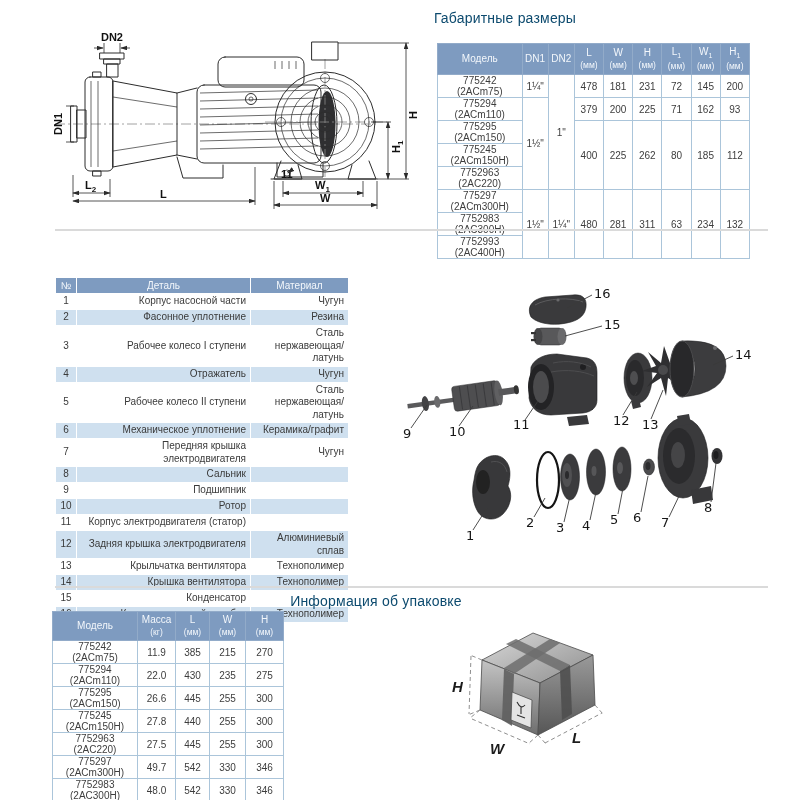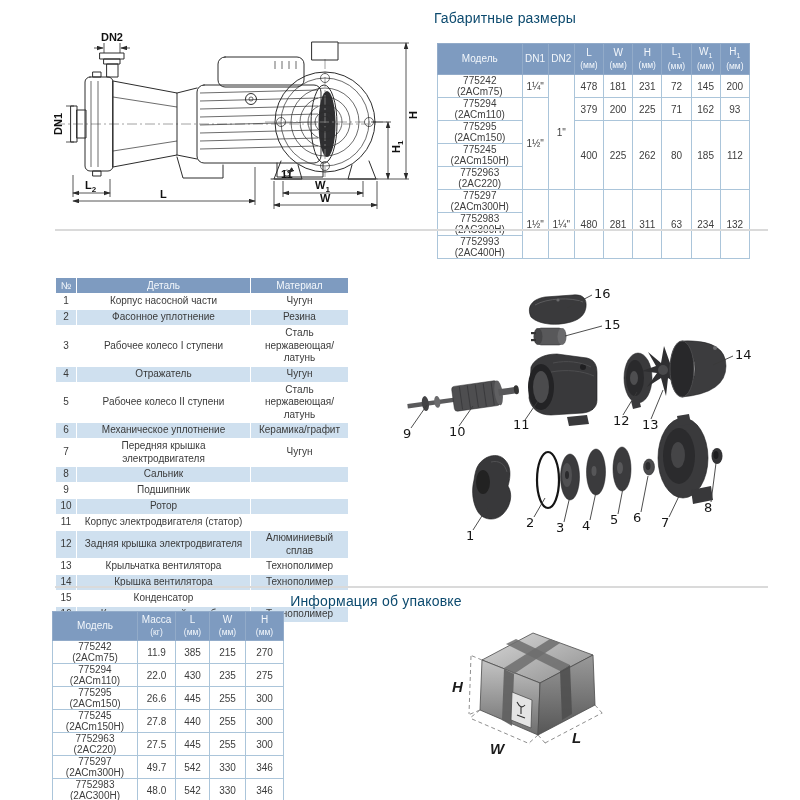--- a/index.html
+++ b/index.html
@@ -26,21 +26,21 @@
 
   
   #parts-table{border-collapse:collapse;table-layout:fixed;position:absolute;
         left:55px;top:277px;width:293px;font-size:10px;color:#3a3a3a;}
   #parts-table th{background:#7e9bc0;color:#f3f7fb;font-weight:normal;
         border:1px solid #fff;padding:1px 4px;height:13px;text-align:center;}
   #parts-table td{border:1px solid #ffffff;padding:1px 4px;line-height:1.25;height:13px;}
   #parts-table tbody tr:nth-child(even) td{background:#cfe0ef;}
   #parts-table tbody tr:nth-child(odd) td{background:#ffffff;}
   #parts-table td.num{text-align:center;}
-  #parts-table td.det,#parts-table td.mat{text-align:center;}
+  #parts-table td.det,#parts-table td.mat{text-align:right;}
 
   
   svg{position:absolute;overflow:visible;}
   #pump-drawing{left:25px;top:25px;}
   #exploded-svg{left:395px;top:268px;}
   #box-svg{left:448px;top:612px;}
   .ln{fill:none;stroke:#2c2c2c;stroke-width:1;stroke-linejoin:round;stroke-linecap:round;}
   .thin{fill:none;stroke:#2c2c2c;stroke-width:.7;}
   .cl{fill:none;stroke:#8a8a8a;stroke-width:.8;stroke-dasharray:10 3 2 3;}
   .dim{fill:none;stroke:#2c2c2c;stroke-width:.8;}

